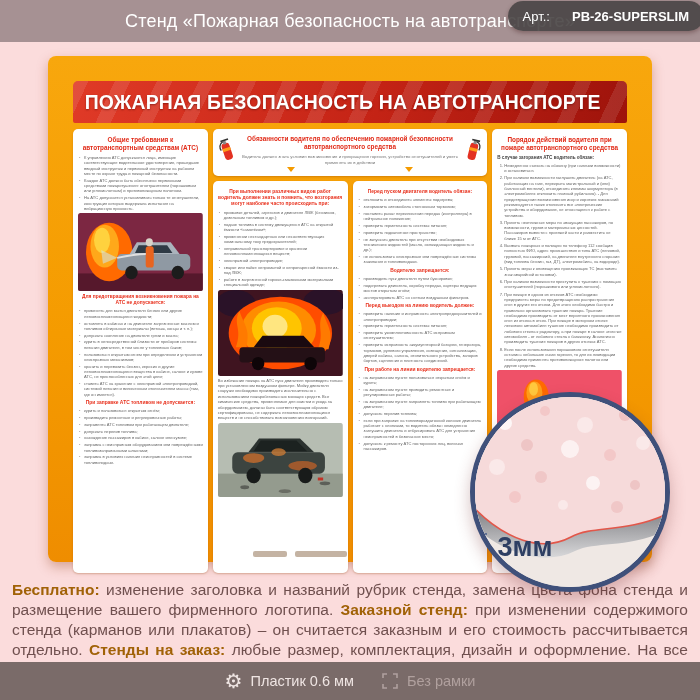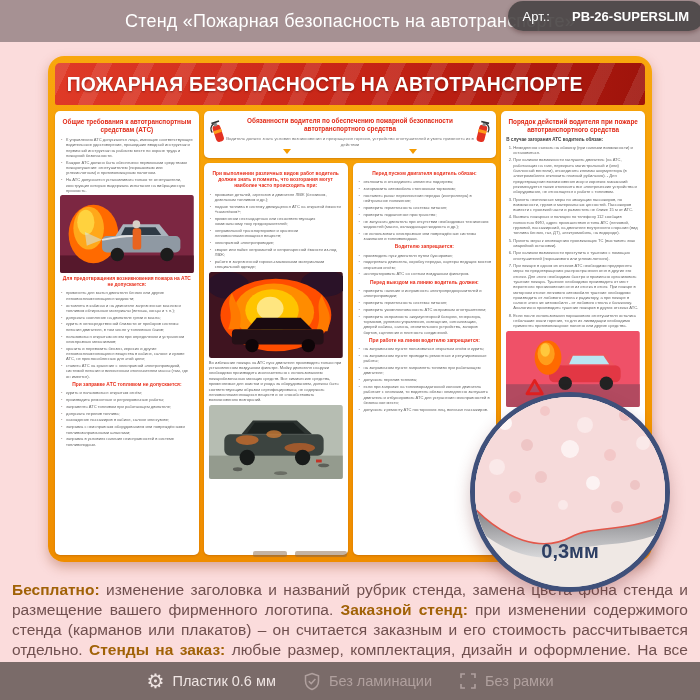--- a/index.html
+++ b/index.html
@@ -1,22 +1,22 @@
 <!DOCTYPE html>
 <html><head>
 <meta charset="utf-8">
 <style>
   html,body{margin:0;padding:0;width:700px;height:700px;overflow:hidden;
     background:#fbdcdc;font-family:"Liberation Sans",sans-serif;}
   .topbar{position:absolute;top:0;left:0;width:700px;height:42px;background:#a69193;
     color:#fff;font-size:18px;line-height:42px;text-align:center;letter-spacing:.2px;}
   
-  .poster{position:absolute;left:48px;top:56px;width:604px;height:506px;border-radius:16px;
+  .poster{position:absolute;left:48px;top:56px;width:604px;height:506px;border-radius:8px;
     background:linear-gradient(180deg,#f8a70d 0%,#f59b00 55%,#ef8d00 100%);
-    box-shadow:0 5px 12px rgba(150,60,20,.35);padding:7px;box-sizing:border-box;}
+    box-shadow:0 5px 12px rgba(150,60,20,.35);padding:25px;box-sizing:border-box;}
   .poster-head{height:42px;border-radius:5px 5px 2px 2px;position:relative;overflow:hidden;
     background:linear-gradient(100deg,#e03a27 0%,#c42315 55%,#9e130b 100%);
     display:flex;align-items:center;}
   .poster-head:before{content:"";position:absolute;inset:0;
     background:repeating-linear-gradient(115deg,rgba(255,255,255,.10) 0 14px,rgba(255,255,255,0) 14px 38px);}
   .poster-title{position:relative;color:#fff;font-weight:900;font-size:20px;letter-spacing:.2px;
     padding-left:12px;transform:scaleX(.97);transform-origin:left;text-shadow:0 1px 2px rgba(80,0,0,.5);
     white-space:nowrap;}
   .badge{position:absolute;top:1px;right:-4px;height:30px;border-radius:16px;background:rgba(75,70,70,.92);
     color:#fff;display:flex;align-items:center;padding:0 15px;font-size:13px;z-index:30;
@@ -50,21 +50,21 @@
   .ext.right{right:6px;transform:rotate(14deg);}
   .watermark{position:absolute;left:205px;bottom:5px;display:flex;gap:8px;opacity:.5;}
   .watermark i{display:block;height:6px;border-radius:2px;background:#8a6a4a;}
   .watermark i:first-child{width:34px;} .watermark i:last-child{width:52px;}
   
   .callout{position:absolute;left:470px;top:392px;width:190px;height:190px;border-radius:50%;
     border:5px solid #3f507a;overflow:hidden;z-index:40;background:#efe8e4;
     box-shadow:0 8px 16px rgba(120,50,50,.3);}
   .callout svg{position:absolute;inset:0;}
   .thickness{position:absolute;left:0;right:0;bottom:24px;display:flex;align-items:center;
-    justify-content:center;gap:6px;color:#2e3f63;font-weight:700;font-size:20px;z-index:5;}
+    justify-content:flex-start;gap:6px;color:#2e3f63;font-weight:700;font-size:27px;z-index:5;}
   
   .descr{position:absolute;left:12px;top:580px;width:676px;font-size:15.5px;line-height:20px;
     color:#70504f;text-align:justify;}
   .descr .b{font-weight:700;color:#a16207;}
   
   .bottombar{position:absolute;left:0;bottom:0;width:700px;height:38px;background:#7a6b69;
     display:flex;align-items:center;justify-content:center;gap:27px;}
   .fitem{display:flex;align-items:center;gap:8px;font-size:14.5px;color:#efe5e3;}
   .fitem.dim{color:#b0a09e;}
   .fitem svg{display:block;}
@@ -311,25 +311,18 @@
 </div>
 
 <div class="descr"><span class="b">Бесплатно: </span><span>изменение заголовка и названий рубрик стенда, замена цвета фона стенда и размещение вашего фирменного логотипа. </span><span class="b">Заказной стенд: </span><span>при изменении содержимого стенда (карманов или плакатов) – он считается заказным и его стоимость рассчитывается отдельно. </span><span class="b">Стенды на заказ: </span><span>любые размер, комплектация, дизайн и оформление. На все изготовленные стенды даем 2 года гарантии. Выгодно, эстетично и надежно!</span></div>
 
 <div class="bottombar">
   <div class="fitem">
     <span class="gear-glyph">⚙</span>
     <span>Пластик 0.6 мм</span>
   </div>
   <div class="fitem dim">
-    <svg width="18" height="19" viewBox="0 0 18 19" fill="none" stroke="currentColor" stroke-width="1.5">
-      <path d="M9 1.5 L15.5 3.8 V9 C15.5 13.4 12.8 16 9 17.5 C5.2 16 2.5 13.4 2.5 9 V3.8 Z"></path>
-      <path d="M5.8 9.2 L8.2 11.6 L12.4 7"></path>
-    </svg>
-    <span>Без ламинации</span>
-  </div>
-  <div class="fitem dim">
     <svg width="18" height="18" viewBox="0 0 18 18" fill="none" stroke="currentColor" stroke-width="1.6">
       <path d="M2 6 V2 H6 M12 2 H16 V6 M16 12 V16 H12 M6 16 H2 V12"></path>
     </svg>
     <span>Без рамки</span>
   </div>
 </div>
 
 </body></html>

